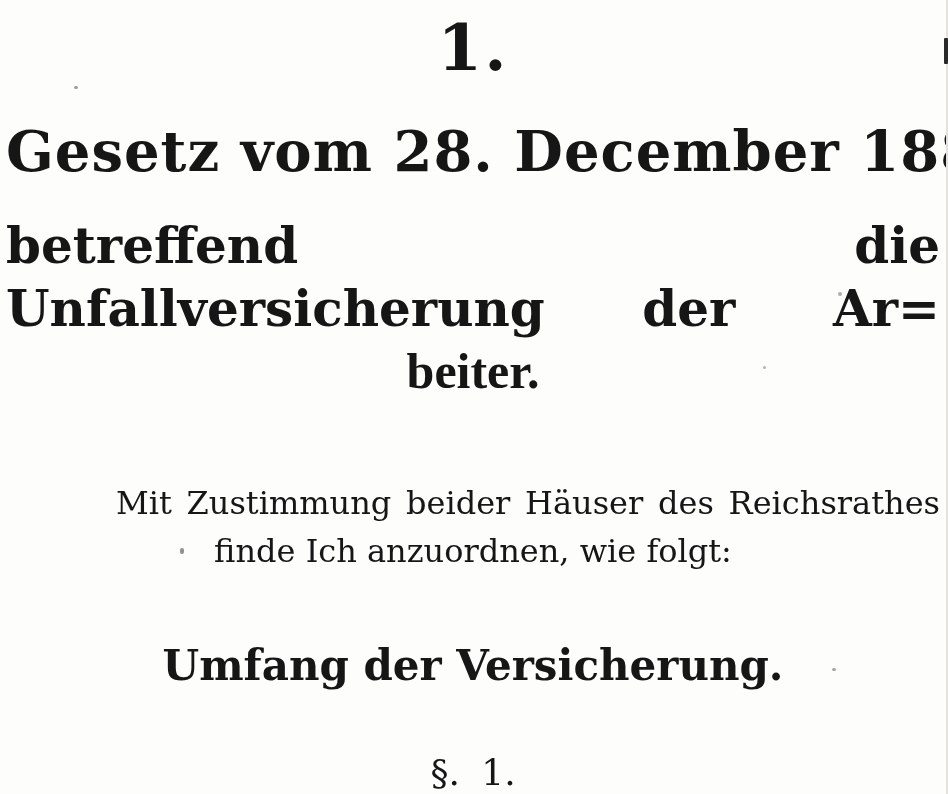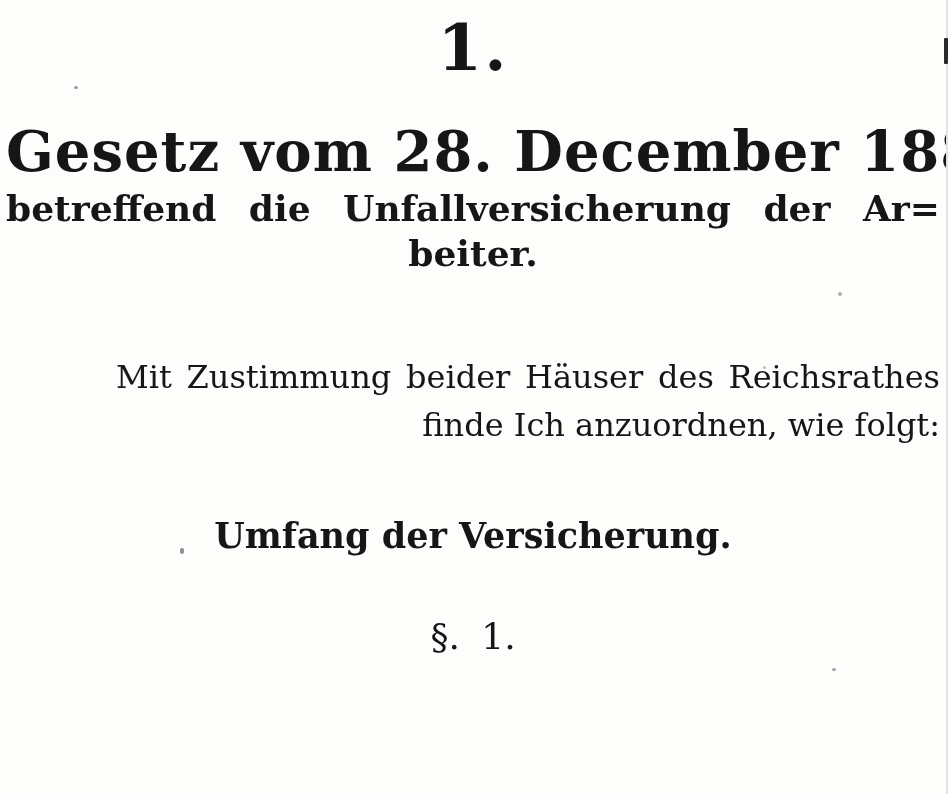--- a/index.html
+++ b/index.html
@@ -32,49 +32,50 @@
   .title {
     margin: 36px 0 0 0;
     font-size: 56px;
     line-height: 1.25;
     font-weight: bold;
     text-align: center;
     letter-spacing: 1px;
     white-space: nowrap;
   }
   .subtitle {
-    margin: 0 0 0 0;
-    font-size: 36px;
+    margin: 28px 0 0 0;
+    font-size: 50px;
     line-height: 1.26;
     font-weight: bold;
   }
   .j-line {
     display: block;
     text-align: justify;
     text-align-last: justify;
   }
   .center-line {
     display: block;
     text-align: center;
+    font-family: Liberation Serif, serif;
   }
   .plain-line {
     display: block;
-    text-align: right;
+    text-align: center;
   }
   .indent {
     padding-left: 110px;
   }
   .preamble {
     margin: 76px 0 0 0;
     font-size: 32px;
     line-height: 48px;
   }
   .section-heading {
     margin: 64px 0 0 0;
-    font-size: 35px;
+    font-size: 42px;
     line-height: 1.3;
     font-weight: bold;
     text-align: center;
   }
   .paragraph-mark {
     margin: 56px 0 0 0;
     font-size: 36px;
     line-height: 1.25;
     text-align: center;
     word-spacing: 10px;

